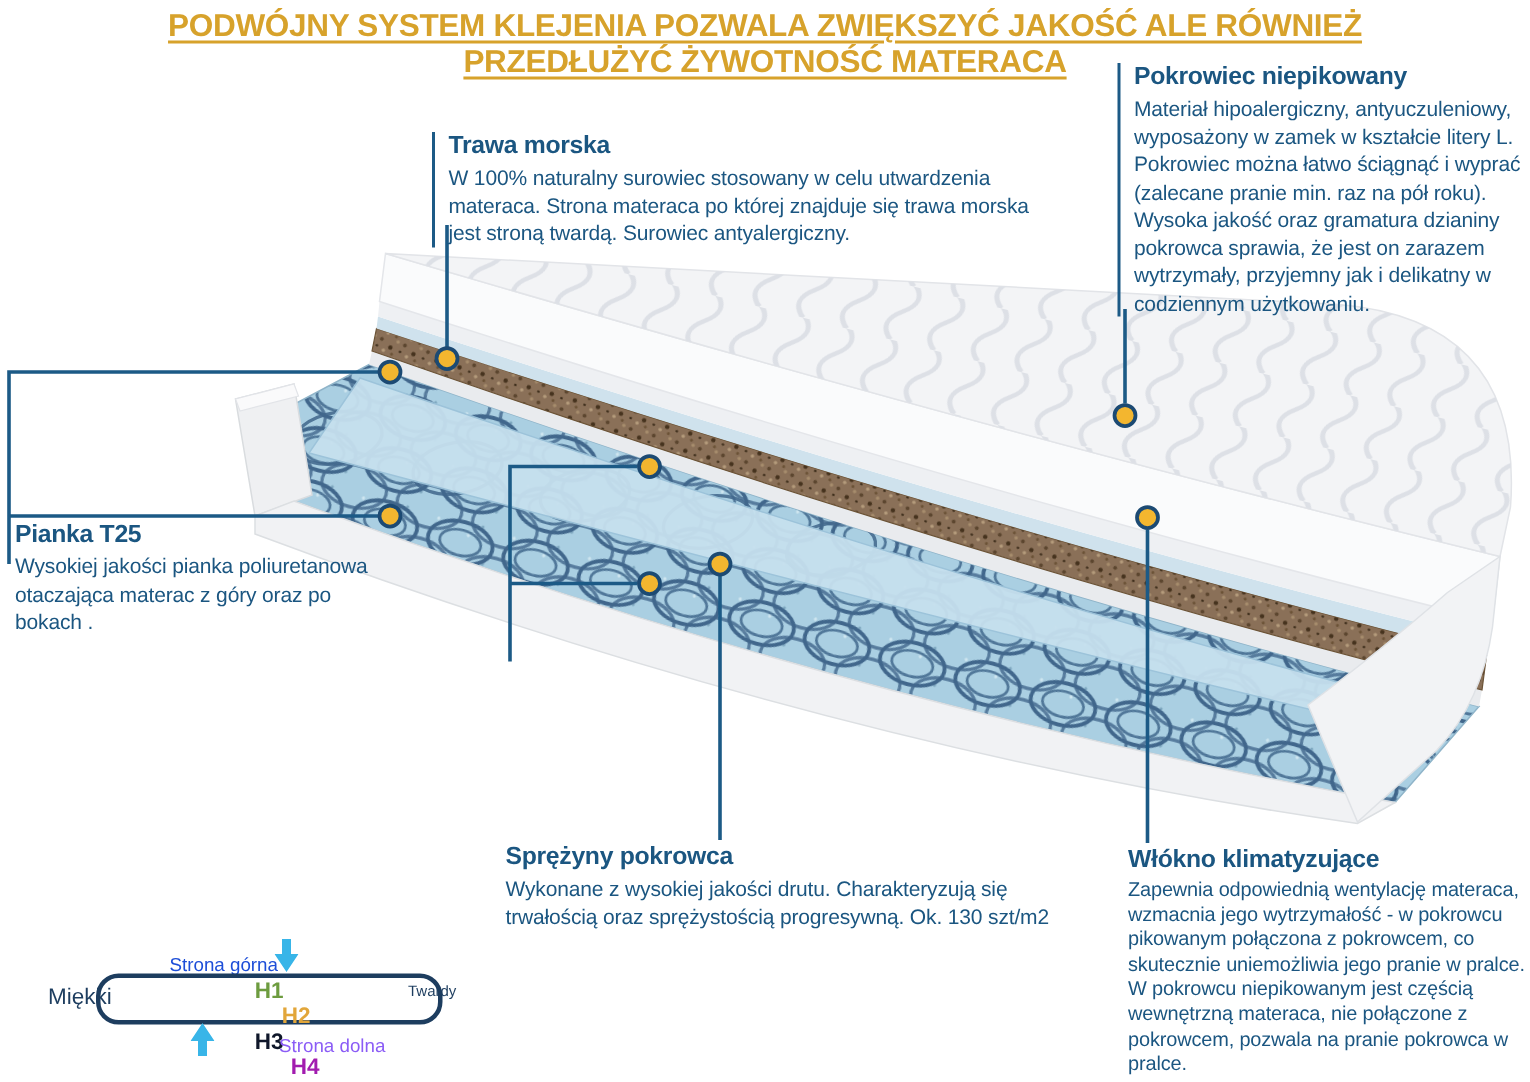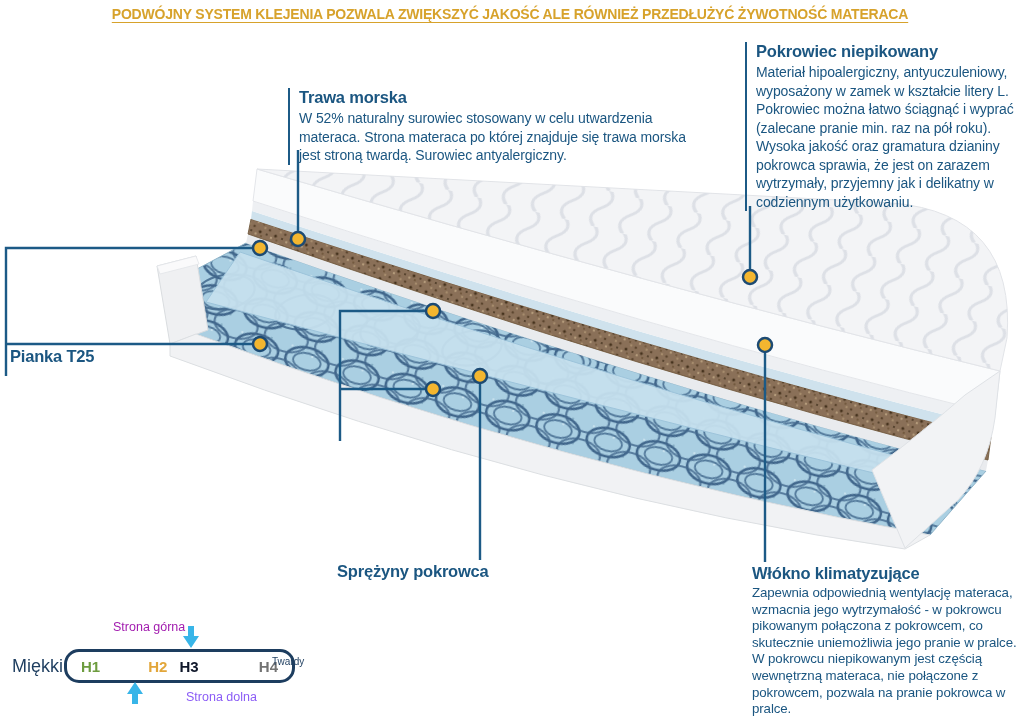--- a/index.html
+++ b/index.html
@@ -5,54 +5,55 @@
   html,body{margin:0;padding:0;}
   body{
     width:1020px;height:721px;position:relative;overflow:hidden;
     background:#ffffff;
     font-family:"Liberation Sans", sans-serif;
     -webkit-font-smoothing:antialiased;
   }
   
   .header{
     position:absolute;left:50px;top:6px;width:920px;
-    text-align:center;font-size:14px;font-weight:bold;
+    text-align:center;font-size:21px;font-weight:bold;
     letter-spacing:-0.2px;
     text-decoration:underline;
     text-underline-offset:3px;
   }
   
   .sec{position:absolute;color:#1b5681;}
   .sec h3{margin:0 0 2px 0;font-size:16.5px;font-weight:bold;letter-spacing:-0.2px;}
   .sec p{margin:0;font-size:14px;line-height:18.5px;letter-spacing:-0.1px;}
   .barred{border-left:2.5px solid #1c5a86;padding-left:9px;}
   .sec-trawa{left:288px;top:88px;width:402px;}
   .sec-pokrowiec{left:745px;top:42px;width:272px;}
   .sec-pianka{left:10px;top:347px;width:254px;}
   .sec-przekladka{left:250px;top:444px;width:252px;}
   .sec-sprezyny{left:337px;top:562px;width:396px;}
   .sec-wlokno{left:752px;top:564px;width:270px;}
   .sec-wlokno p{font-size:13.3px;line-height:16.6px;}
   
   .art{position:absolute;left:0;top:0;width:1020px;height:721px;}
   
   .scale{position:absolute;left:0px;top:618px;width:330px;height:100px;color:#1d3d5f;}
-  .scale .lbl-top{position:absolute;left:113px;top:2px;font-size:12.5px;color:#a21caf;}
+  .scale .lbl-top{position:absolute;left:113px;top:18px;font-size:12.5px;color:#1d4ed8;}
   .scale .lbl-bottom{position:absolute;left:162px;top:72px;font-size:12.5px;color:#8b5cf6;margin-left:24px;}
   .scale .arrow{position:absolute;width:16px;height:22px;}
   .scale .arrow-down{left:183px;top:8px;}
   .scale .arrow-up{left:127px;top:64px;}
   .scale .box{
     position:absolute;left:64px;top:31px;width:197px;height:28px;
     border:3px solid #1d3d5f;border-radius:15px;
     display:flex;align-items:center;justify-content:space-between;
     padding:0 14px;
+    flex-direction:column;
   }
   .scale .box span{font-size:15px;font-weight:bold;}
-  .scale .soft{position:absolute;left:12px;top:38px;font-size:18px;}
+  .scale .soft{position:absolute;left:32px;top:38px;font-size:15px;}
   .scale .hard{position:absolute;left:272px;top:38px;font-size:10px;}
 </style>
 </head>
 <body>
 
 <svg class="art" viewBox="0 0 1020 721" aria-hidden="true">
   <defs>
     <pattern id="quilt" width="30" height="38" patternUnits="userSpaceOnUse" patternTransform="rotate(14) skewX(-10)">
       <path d="M14,-2 q13,10 0,20 q-13,10 0,20" fill="none" stroke="#dde0e6" stroke-width="3.2"></path>
     </pattern>
@@ -129,54 +130,56 @@
     <circle cx="433" cy="389" r="7"></circle>
     <circle cx="480" cy="376" r="7"></circle>
     <circle cx="765" cy="345" r="7"></circle>
   </g>
 </svg>
 
 <div class="header" style="color: rgb(215, 162, 43);">PODWÓJNY SYSTEM KLEJENIA POZWALA ZWIĘKSZYĆ JAKOŚĆ ALE RÓWNIEŻ PRZEDŁUŻYĆ ŻYWOTNOŚĆ MATERACA</div>
 
 <div class="sec sec-trawa barred">
   <h3>Trawa morska</h3>
-  <p>W 52% naturalny surowiec stosowany w celu utwardzenia materaca. Strona materaca po której znajduje się trawa morska jest stroną twardą. Surowiec antyalergiczny.</p>
+  <p>W 100% naturalny surowiec stosowany w celu utwardzenia materaca. Strona materaca po której znajduje się trawa morska jest stroną twardą. Surowiec antyalergiczny.</p>
 </div>
 
 <div class="sec sec-pokrowiec barred">
   <h3>Pokrowiec  niepikowany</h3>
   <p>Materiał hipoalergiczny, antyuczuleniowy, wyposażony w zamek w kształcie litery L. Pokrowiec można łatwo ściągnąć i wyprać (zalecane pranie min.  raz na pół roku). Wysoka jakość oraz gramatura dzianiny pokrowca sprawia, że jest on zarazem wytrzymały, przyjemny jak i delikatny w codziennym użytkowaniu.</p>
 </div>
 
 <div class="sec sec-pianka">
   <h3>Pianka T25</h3>
+  <p>Wysokiej jakości pianka poliuretanowa otaczająca materac z góry oraz po bokach .</p>
 </div>
 
 <div class="sec sec-przekladka">
 </div>
 
 <div class="sec sec-sprezyny">
   <h3>Sprężyny pokrowca</h3>
+  <p>Wykonane z wysokiej jakości drutu. Charakteryzują się trwałością oraz sprężystością progresywną. Ok. 130 szt/m2</p>
 </div>
 
 <div class="sec sec-wlokno">
   <h3>Włókno klimatyzujące</h3>
   <p>Zapewnia odpowiednią wentylację materaca, wzmacnia jego wytrzymałość - w pokrowcu pikowanym połączona z pokrowcem, co skutecznie uniemożliwia jego pranie w pralce. W pokrowcu niepikowanym jest częścią wewnętrzną materaca, nie połączone z pokrowcem, pozwala na pranie pokrowca w pralce.</p>
 </div>
 
 <div class="scale">
   <span class="lbl-top">Strona górna</span>
   <svg class="arrow arrow-down" viewBox="0 0 16 22">
     <path d="M5,0 h6 v10 h5 l-8,12 -8,-12 h5 Z" style="fill: rgb(56, 181, 232);"></path>
   </svg>
   <span class="soft">Miękki</span>
   <div class="box" style="border-color: rgb(29, 61, 95);">
     <span style="color: rgb(109, 156, 63);">H1</span>
     <span style="color: rgb(226, 166, 58); margin-left: 36px;">H2</span>
     <span style="color: #0f172a;">H3</span>
-    <span style="color: #737373; margin-left: 48px;">H4</span>
+    <span style="color: #a21caf; margin-left: 48px;">H4</span>
   </div>
   <span class="hard">Twardy</span>
   <svg class="arrow arrow-up" viewBox="0 0 16 22">
     <path d="M8,0 l8,12 h-5 v10 h-6 v-10 h-5 Z" style="fill: rgb(56, 181, 232);"></path>
   </svg>
   <span class="lbl-bottom">Strona dolna</span>
 </div>
 
 </body></html>

